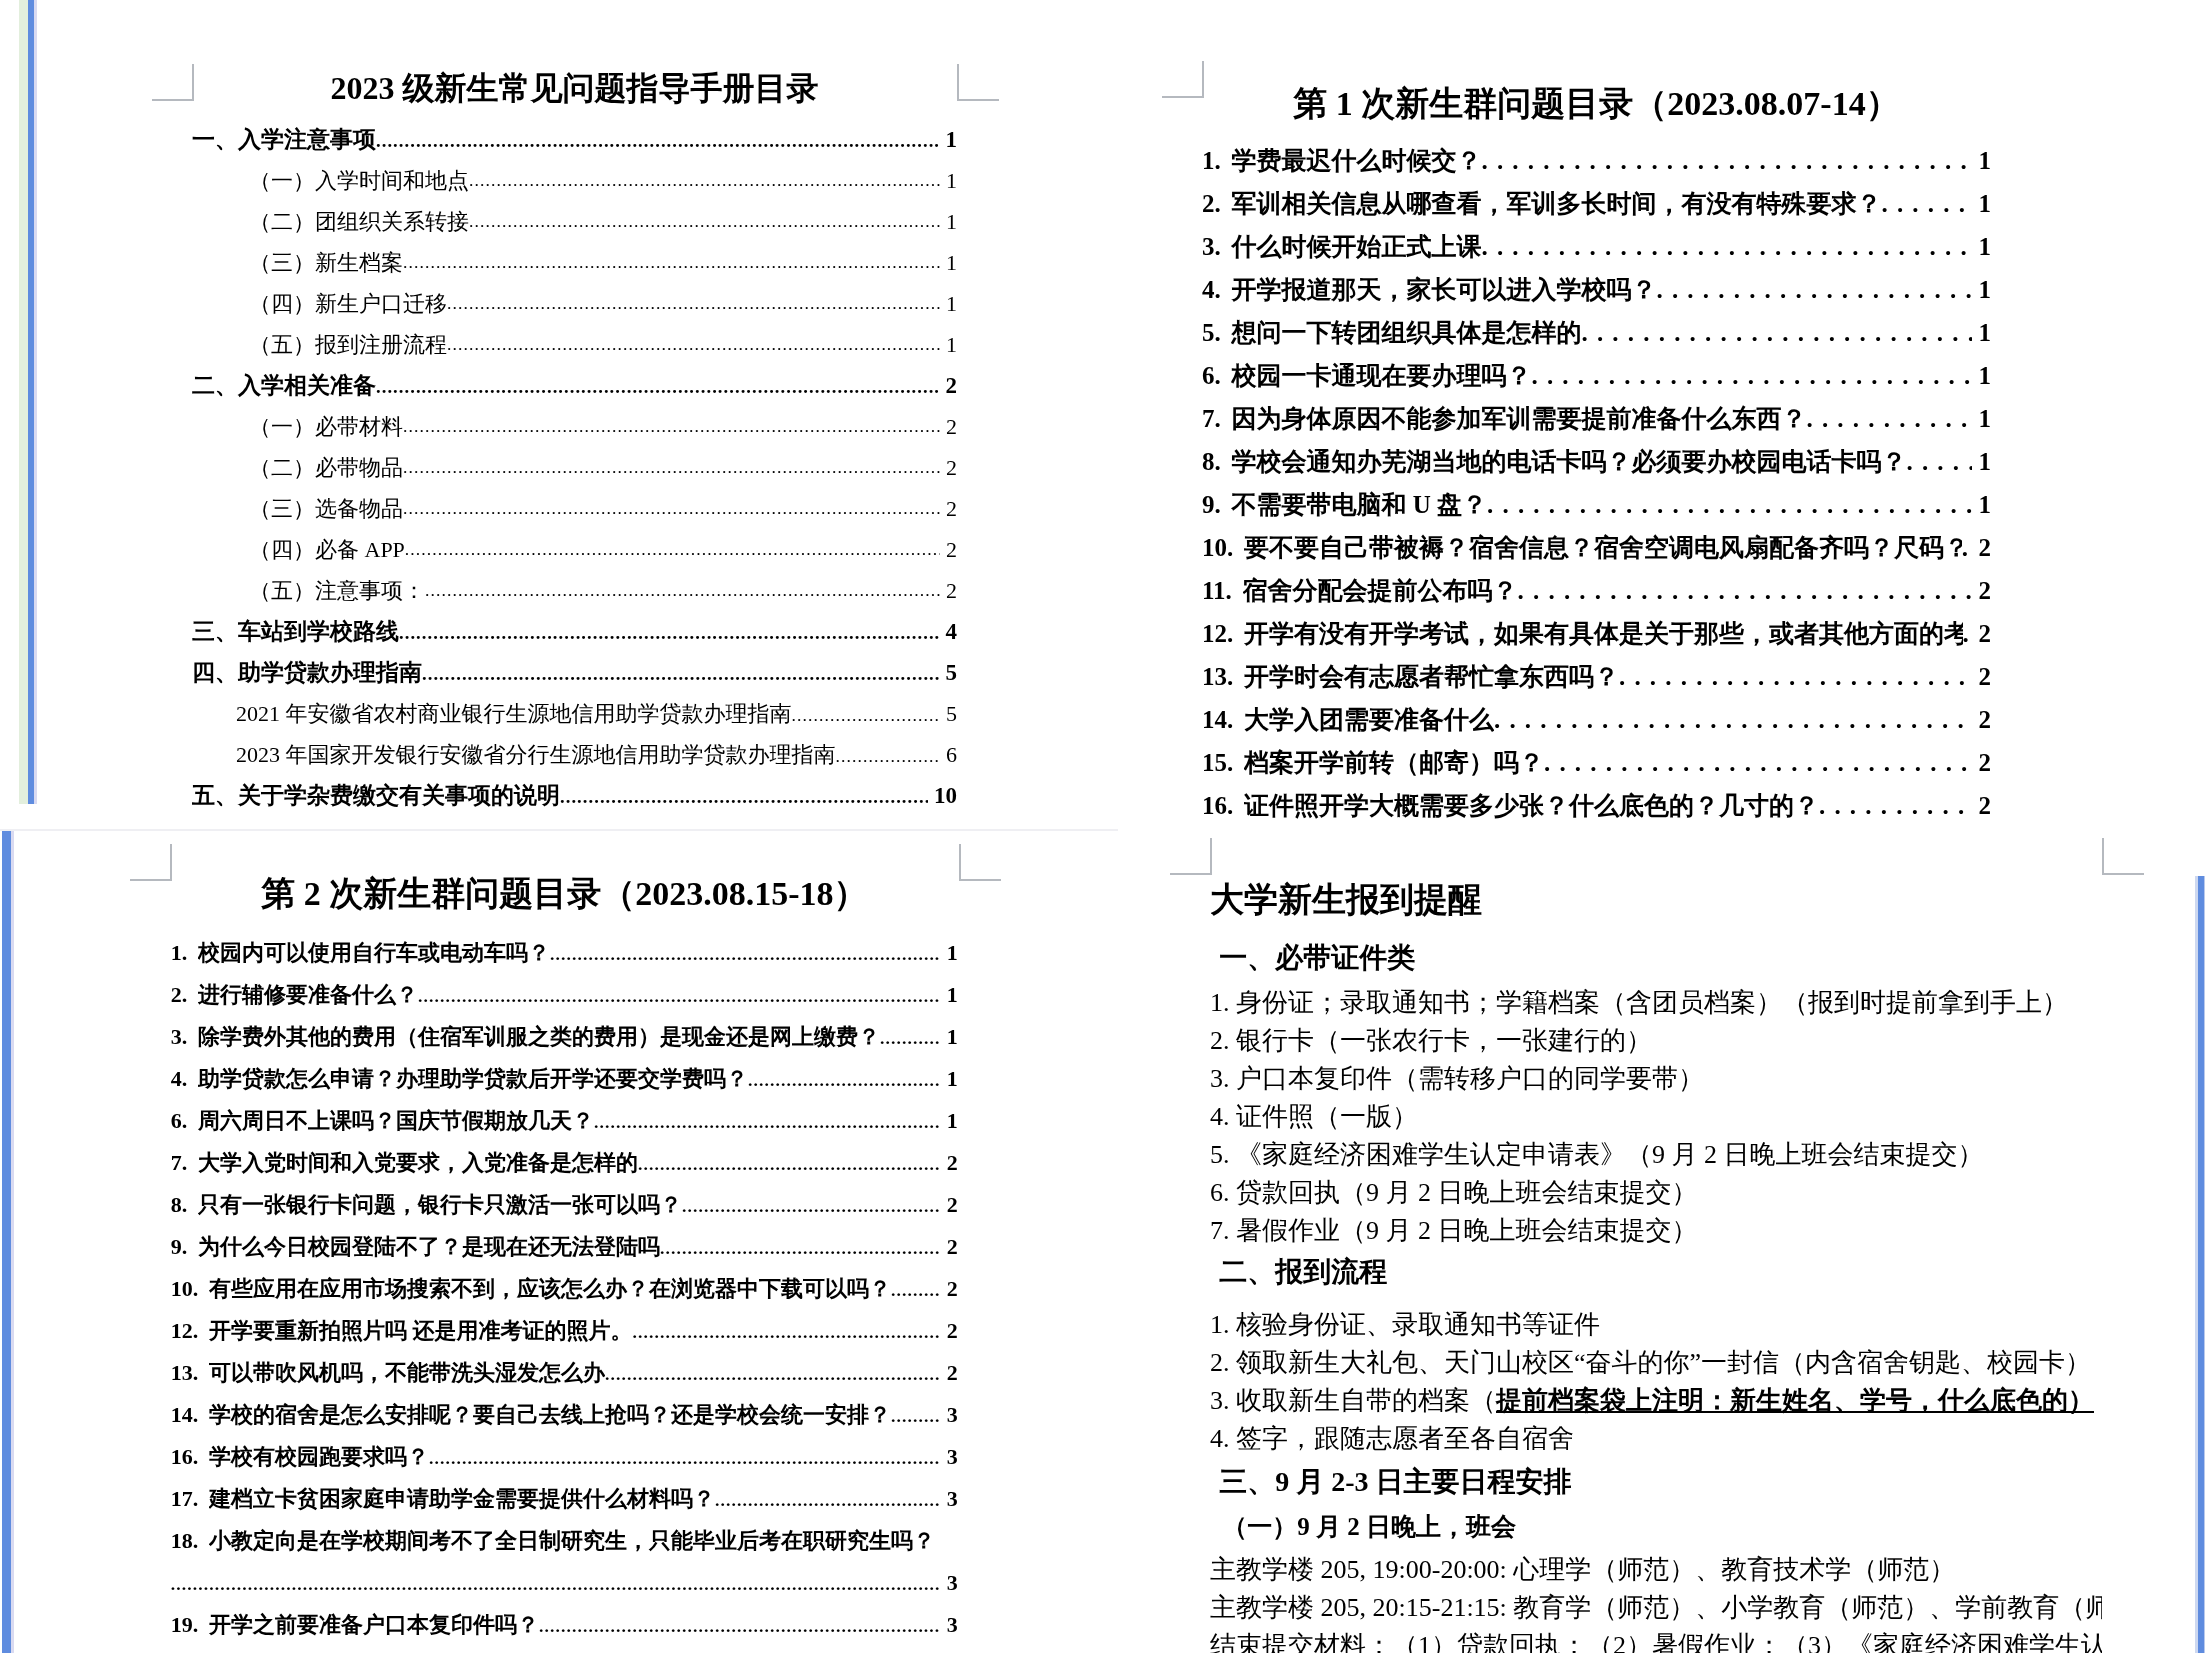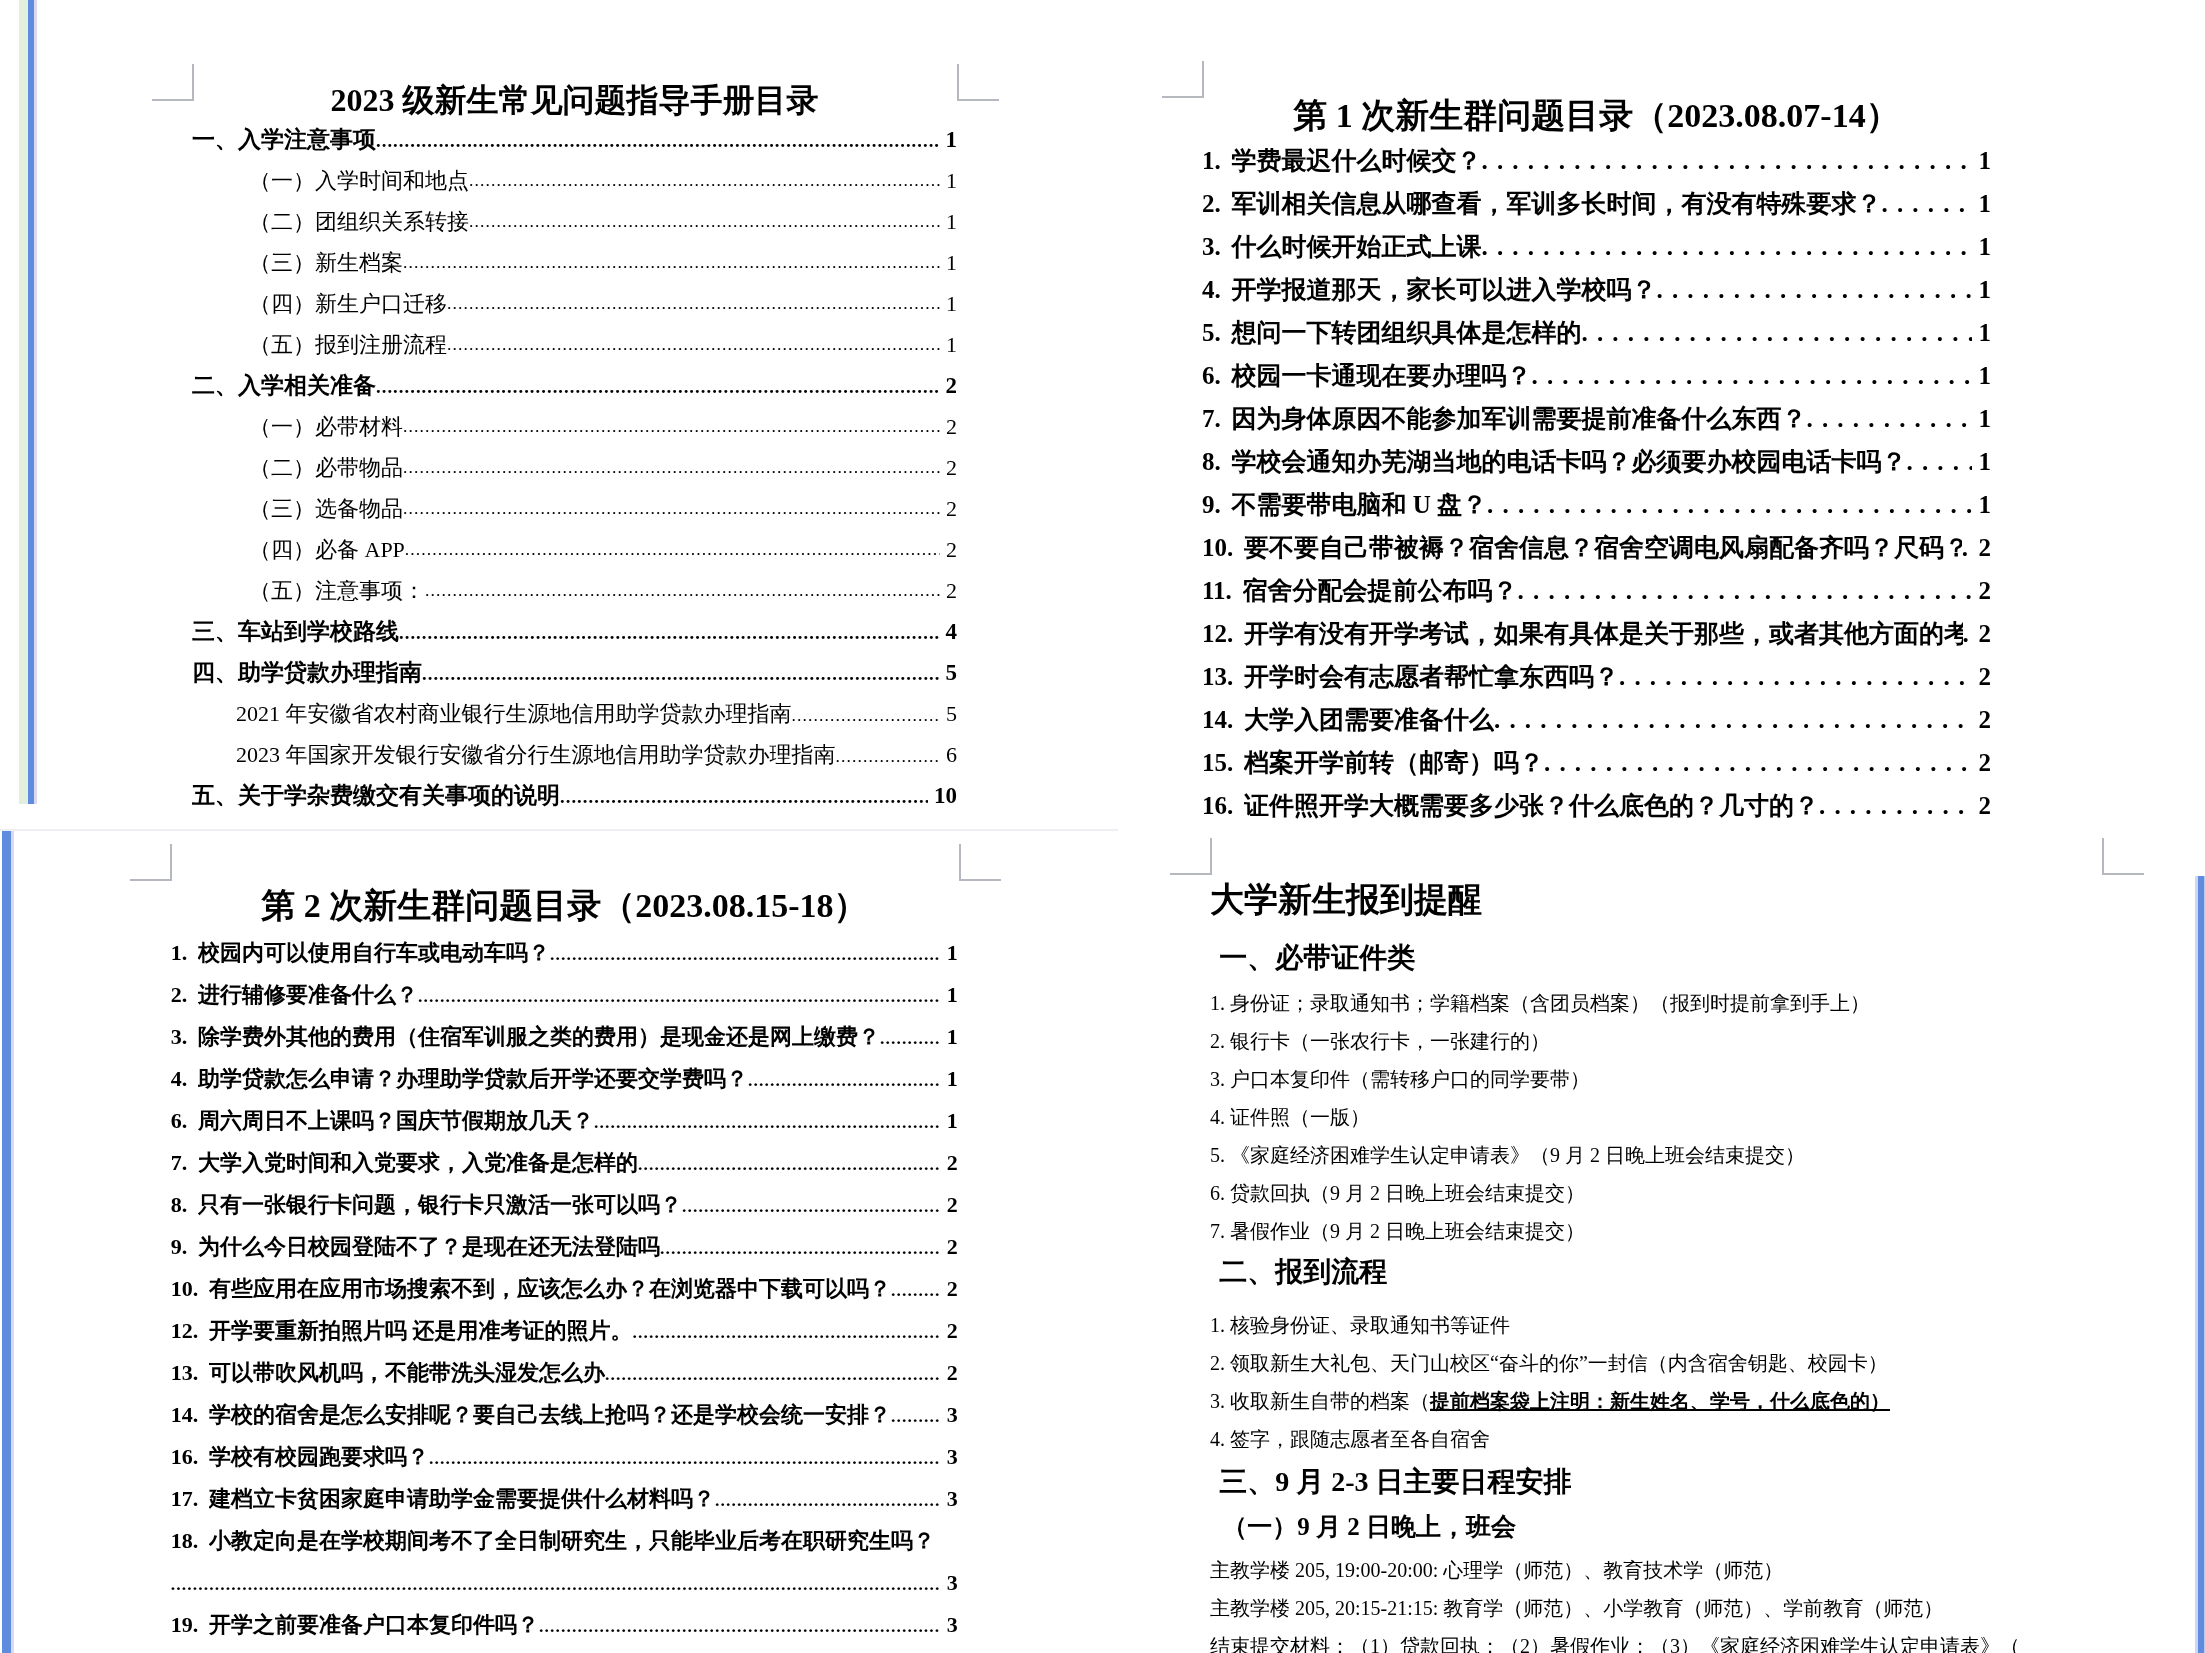--- a/index.html
+++ b/index.html
@@ -5,21 +5,21 @@
   html,body{margin:0;padding:0;}
   body{position:relative;width:2205px;height:1654px;background:#ffffff;overflow:hidden;
        font-family:"Liberation Serif","DejaVu Serif",serif;color:#000;}
   .page{position:absolute;background:#fff;}
   .stripe{position:absolute;}
   .vline{position:absolute;width:1.5px;background:#e4e4ea;}
   .hline{position:absolute;height:1.5px;background:#efeff3;}
   .mark{position:absolute;width:40px;height:35px;border:0 solid #b5b9bf;}
   .mark.c-tl{border-right-width:2.3px;border-bottom-width:2.3px;}
   .mark.c-tr{border-left-width:2.3px;border-bottom-width:2.3px;}
-  .title{position:absolute;text-align:center;font-weight:bold;white-space:nowrap;margin-top:12px;}
+  .title{position:absolute;text-align:center;font-weight:bold;white-space:nowrap;}
   .rows{position:absolute;}
   .row{display:flex;align-items:baseline;white-space:nowrap;}
   .num{flex:0 0 auto;margin-right:10.7px;}
   .txt{flex:0 1 auto;overflow:hidden;}
   .lead{flex:1 1 10.7px;min-width:9.2px;overflow:hidden;}
   .pg{flex:0 0 auto;margin-left:6.1px;}
   
   .ld::after{content:"......................................................................................................................................................................";
              font-size:0.8em;letter-spacing:1.1px;}
   
@@ -43,21 +43,21 @@
   
   #br-content{position:absolute;left:98px;top:0;width:892px;}
   .br-title{margin-top:47px;height:43px;line-height:43px;font-size:34px;font-weight:bold;text-align:left;white-space:nowrap;}
   .br-h{height:34px;line-height:34px;font-size:28px;font-weight:bold;padding-left:9.2px;white-space:nowrap;}
   .br-h1{margin-top:20px;}
   .br-h2{margin-top:4.6px;}
   .br-h3{margin-top:6.1px;height:35px;line-height:35px;}
   .br-sub{margin-top:12.3px;height:31px;line-height:31px;font-size:25px;font-weight:bold;padding-left:12.3px;white-space:nowrap;}
   .br-list{margin-top:9.2px;}
   .br-list2{margin-top:17px;}
-  .br-item{height:38px;line-height:38px;font-size:20px;white-space:nowrap;overflow:hidden;}
+  .br-item{height:38px;line-height:38px;font-size:26px;white-space:nowrap;overflow:hidden;}
   .u-bold{font-weight:bold;text-decoration:underline;}
 </style>
 </head>
 <body>
 
 <div class="stripe" style="left:19px;top:0;width:17.6px;height:804px;
             background:linear-gradient(to right,#e3efdd 0 9.2px,#5f8cdf 9.2px 14.5px,#d9daf1 14.5px 17.6px);"></div>
 <div class="stripe" style="left:1.5px;top:831px;width:13.8px;height:823px;
             background:linear-gradient(to right,#5f8cdf 0 9.2px,#d9daf1 9.2px 13.8px);"></div>
 <div class="stripe" style="left:1095px;top:831px;width:17px;height:823px;

